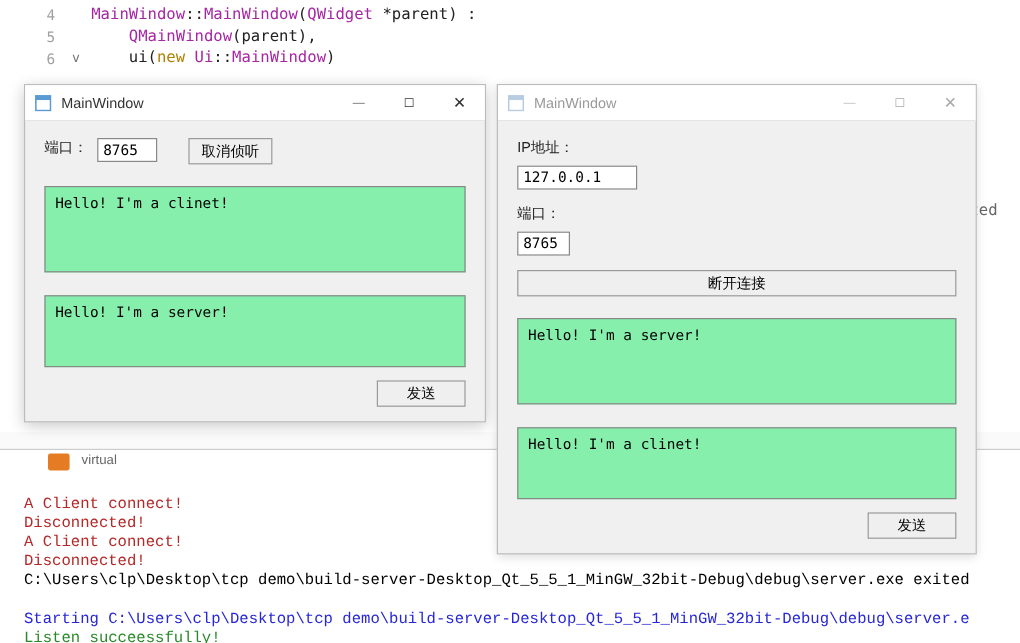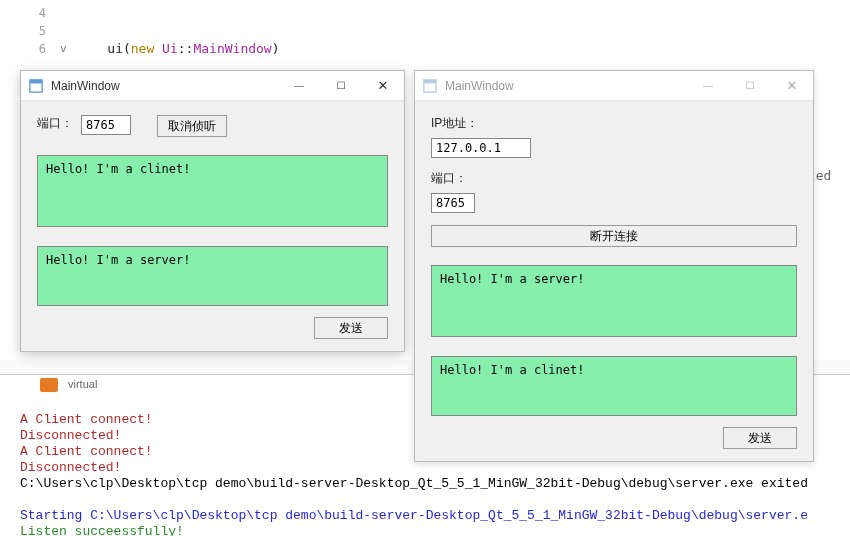--- a/index.html
+++ b/index.html
@@ -126,24 +126,26 @@
   .sendrow { display:flex; justify-content:flex-end; margin-top: 8px; }
 </style>
 </head>
 <body>
 
 <div class="code-area">
   <div id="code-lines">
       <div class="code-line">
         <span class="lineno">4</span>
         <span class="fold"></span>
+        <span class="code-text"><span class="kw-type">MainWindow</span>::<span class="kw-type">MainWindow</span>(<span class="kw-type">QWidget</span> *parent) :</span>
       </div>
       <div class="code-line">
         <span class="lineno">5</span>
         <span class="fold"></span>
+        <span class="code-text">    <span class="kw-type">QMainWindow</span>(parent),</span>
       </div>
       <div class="code-line">
         <span class="lineno">6</span>
         <span class="fold">v</span>
         <span class="code-text">    ui(<span class="kw-new">new</span> <span class="kw-type">Ui</span>::<span class="kw-type">MainWindow</span>)</span>
       </div>
     </div>
 </div>
 <div class="rtext">ited</div>
 

